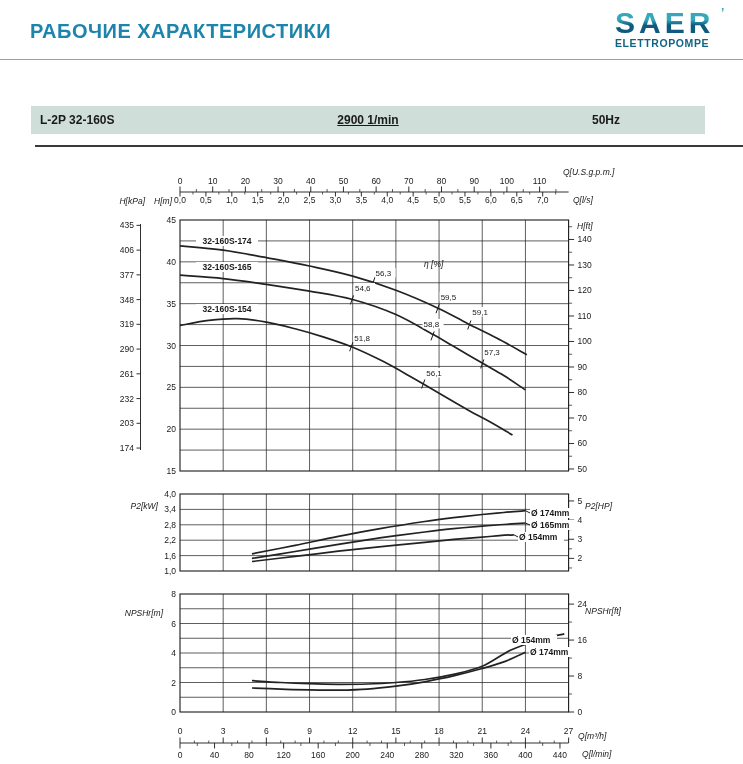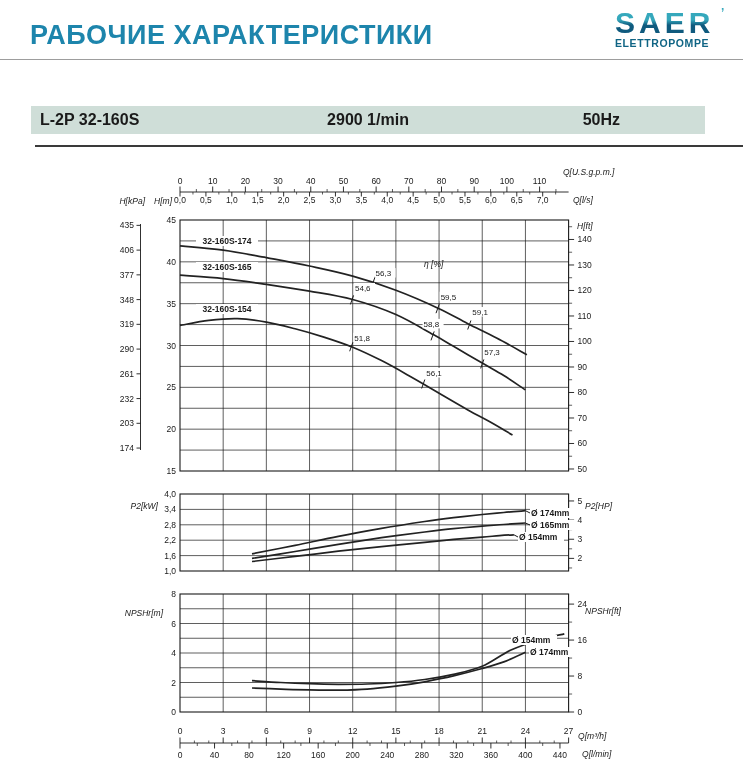--- a/index.html
+++ b/index.html
@@ -1,25 +1,25 @@
 <!DOCTYPE html>
 <html><head>
 <meta charset="utf-8">
 <style>
   html,body{margin:0;padding:0;background:#fff;}
   body{width:743px;height:764px;position:relative;overflow:hidden;
        font-family:"Liberation Sans", sans-serif;color:#1a1a1a;}
-  .page-title{position:absolute;left:30px;top:20px;font-size:27px;font-weight:bold;
+  .page-title{position:absolute;left:30px;top:20px;font-size:20px;font-weight:bold;
               letter-spacing:.5px;color:#1d85ac;}
   .rule-top{position:absolute;left:0;top:59px;width:743px;height:1px;background:#9d9d9d;}
   .rule-bar{position:absolute;left:35px;top:145px;width:708px;height:2px;background:#3a3a3a;}
   .model-bar{position:absolute;left:31px;top:106px;width:674px;height:28px;background:#cfded8;}
-  .model-bar .cell{position:absolute;top:0;height:28px;line-height:28px;font-size:16px;font-weight:bold;color:#1a1a1a;}
+  .model-bar .cell{position:absolute;top:0;height:28px;line-height:28px;font-size:12px;font-weight:bold;color:#1a1a1a;}
   .cell.model{left:9px;}
-  .cell.speed{left:0;width:674px;text-align:center;}
+  .cell.speed{left:0;width:674px;text-align:center;text-decoration:underline;}
   .cell.freq{right:85px;text-align:right;}
   .logo{position:absolute;left:615px;top:5px;}
   .logo text.saer{font-family:"Liberation Sans",sans-serif;font-weight:bold;font-size:30px;letter-spacing:4px;}
   .logo text.sub{font-family:"Liberation Sans",sans-serif;font-weight:bold;font-size:10.5px;letter-spacing:.6px;fill:#0f6484;}
   #charts{position:absolute;left:0;top:0;}
   svg text{font-family:"Liberation Sans",sans-serif;}
 </style>
 </head>
 <body>
 

